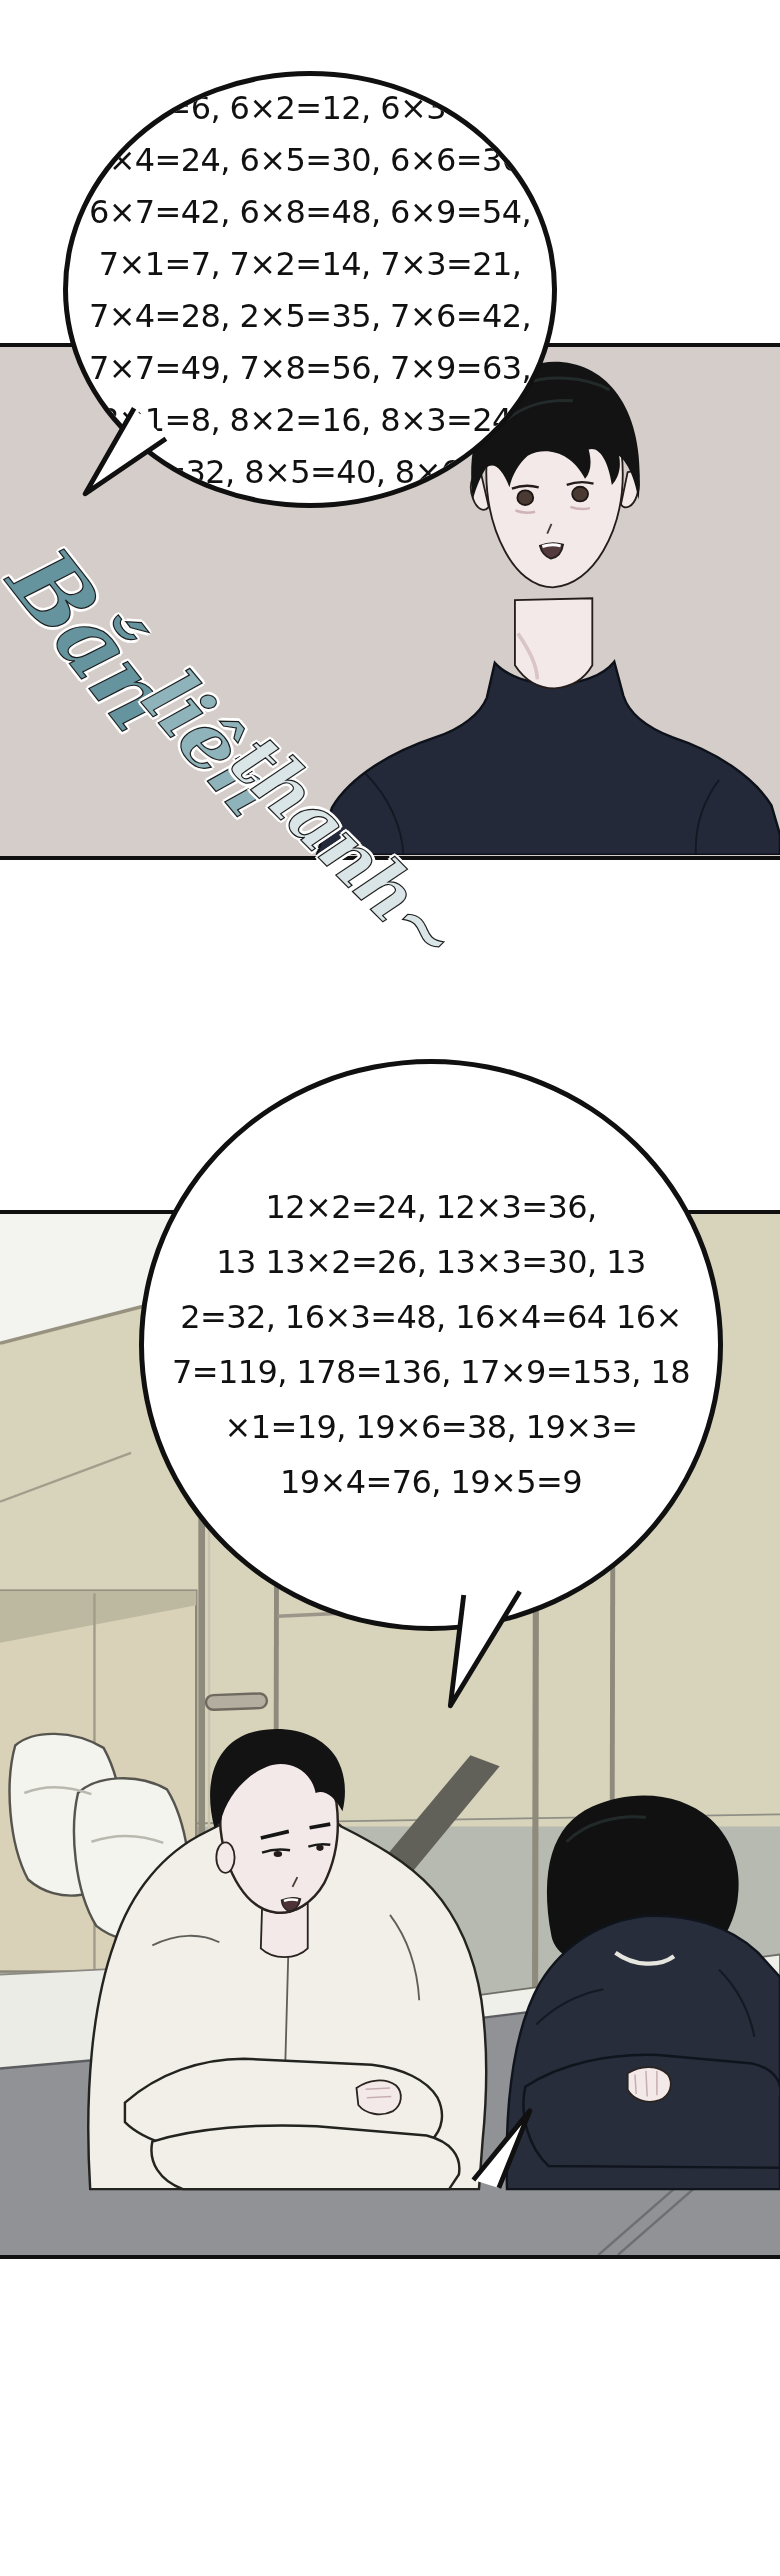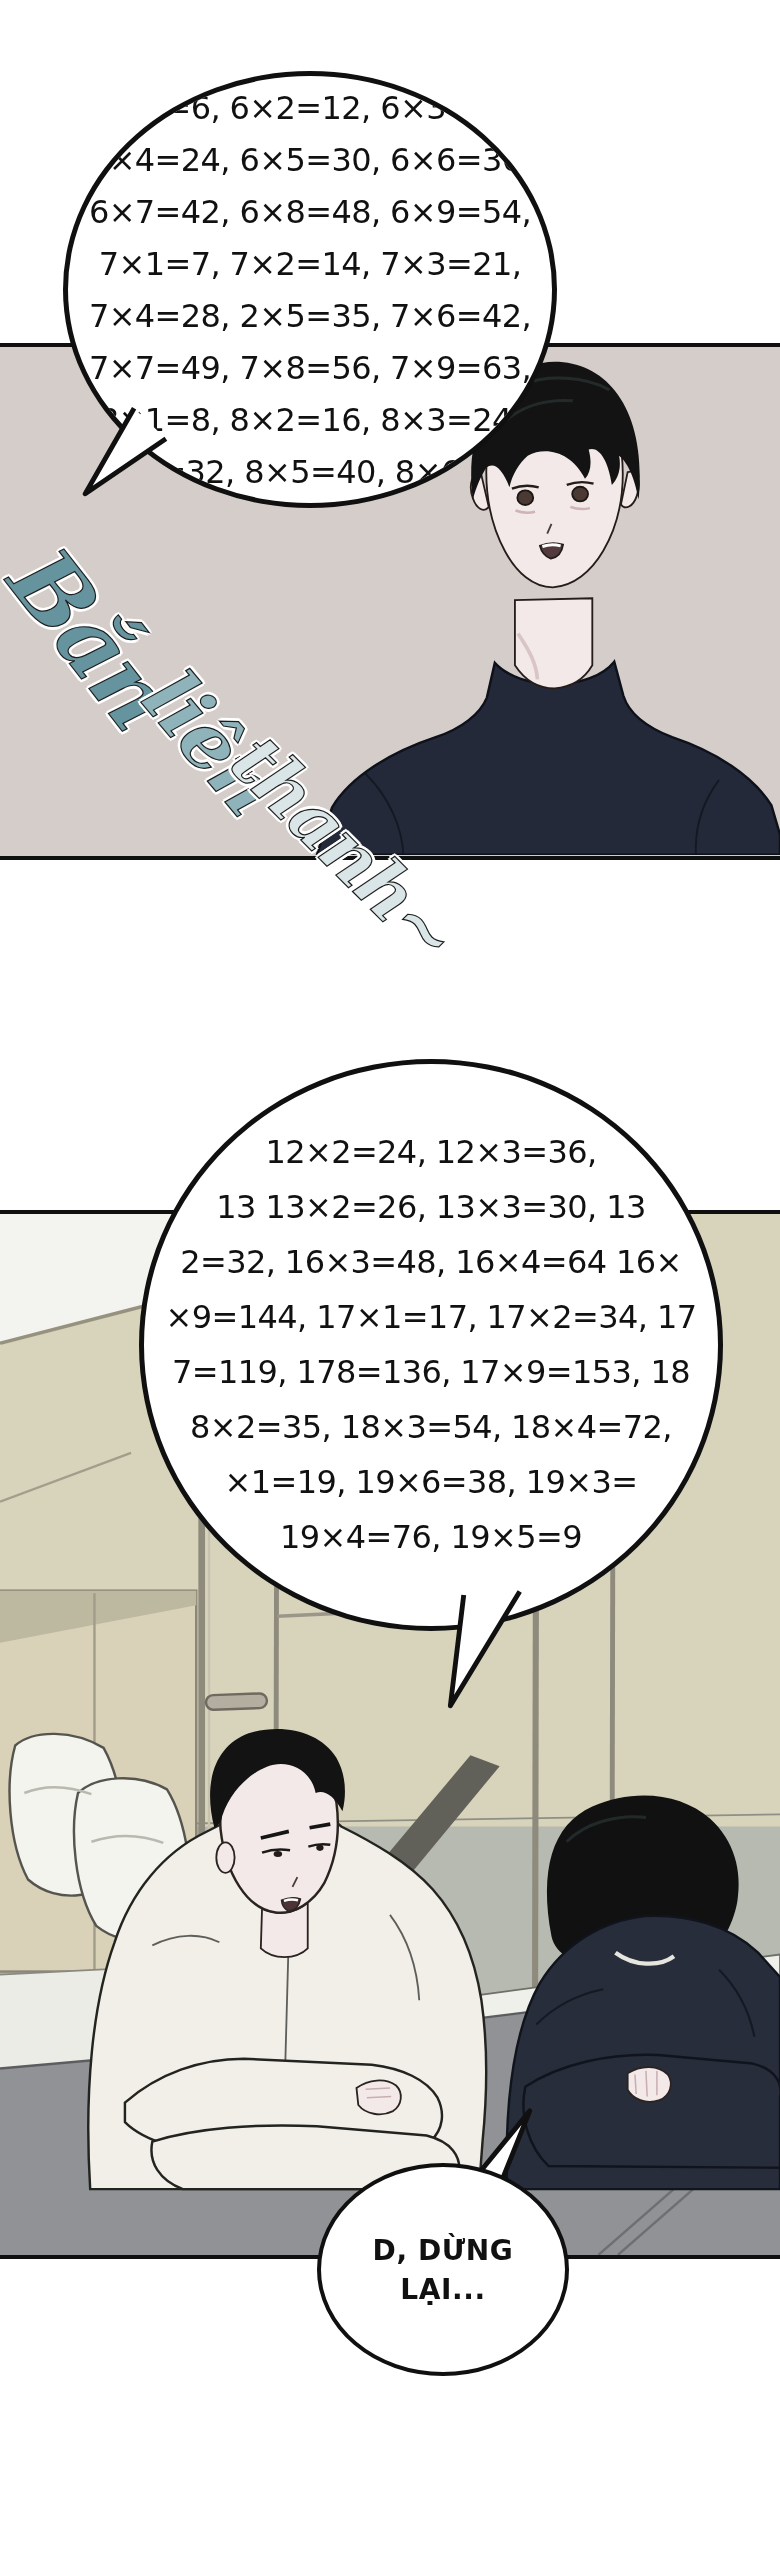--- a/index.html
+++ b/index.html
@@ -178,32 +178,26 @@
   </svg>
 
   <div class="sfx" id="sfx1">Bắn</div>
   <div class="sfx" id="sfx2">liên</div>
   <div class="sfx" id="sfx3">thanh~</div>
 
   <div class="bubble" id="bubble2">
     <div class="bline">12×2=24, 12×3=36,</div>
     <div class="bline">13 13×2=26, 13×3=30, 13</div>
     <div class="bline">2=32, 16×3=48, 16×4=64 16×</div>
-    <div class="bline">×9=144, 17×1=17, 17×2=34, 17</div>
     <div class="bline">7=119, 178=136, 17×9=153, 18</div>
-    <div class="bline">8×2=35, 18×3=54, 18×4=72,</div>
     <div class="bline">×1=19, 19×6=38, 19×3=</div>
     <div class="bline">19×4=76, 19×5=9</div>
   </div>
   <svg class="tail" style="left:427px;top:1578px;" width="110" height="140" viewBox="0 0 180 230">
     <path d="M60,28 L38,210 L152,22" fill="#ffffff" stroke="#101010" stroke-width="8" stroke-linejoin="round"></path>
   </svg>
 
   <svg class="tail" style="left:460px;top:2106px;" width="85" height="91" viewBox="0 0 140 150">
     <path d="M22,122 L115,8 L64,135" fill="#ffffff" stroke="#101010" stroke-width="8" stroke-linejoin="round"></path>
   </svg>
-  <div class="bubble" id="bubble3">
-    <div class="bline">D, DỪNG</div>
-    <div class="bline">LẠI...</div>
-  </div>
 
 </div>
 
 
 </body></html>

